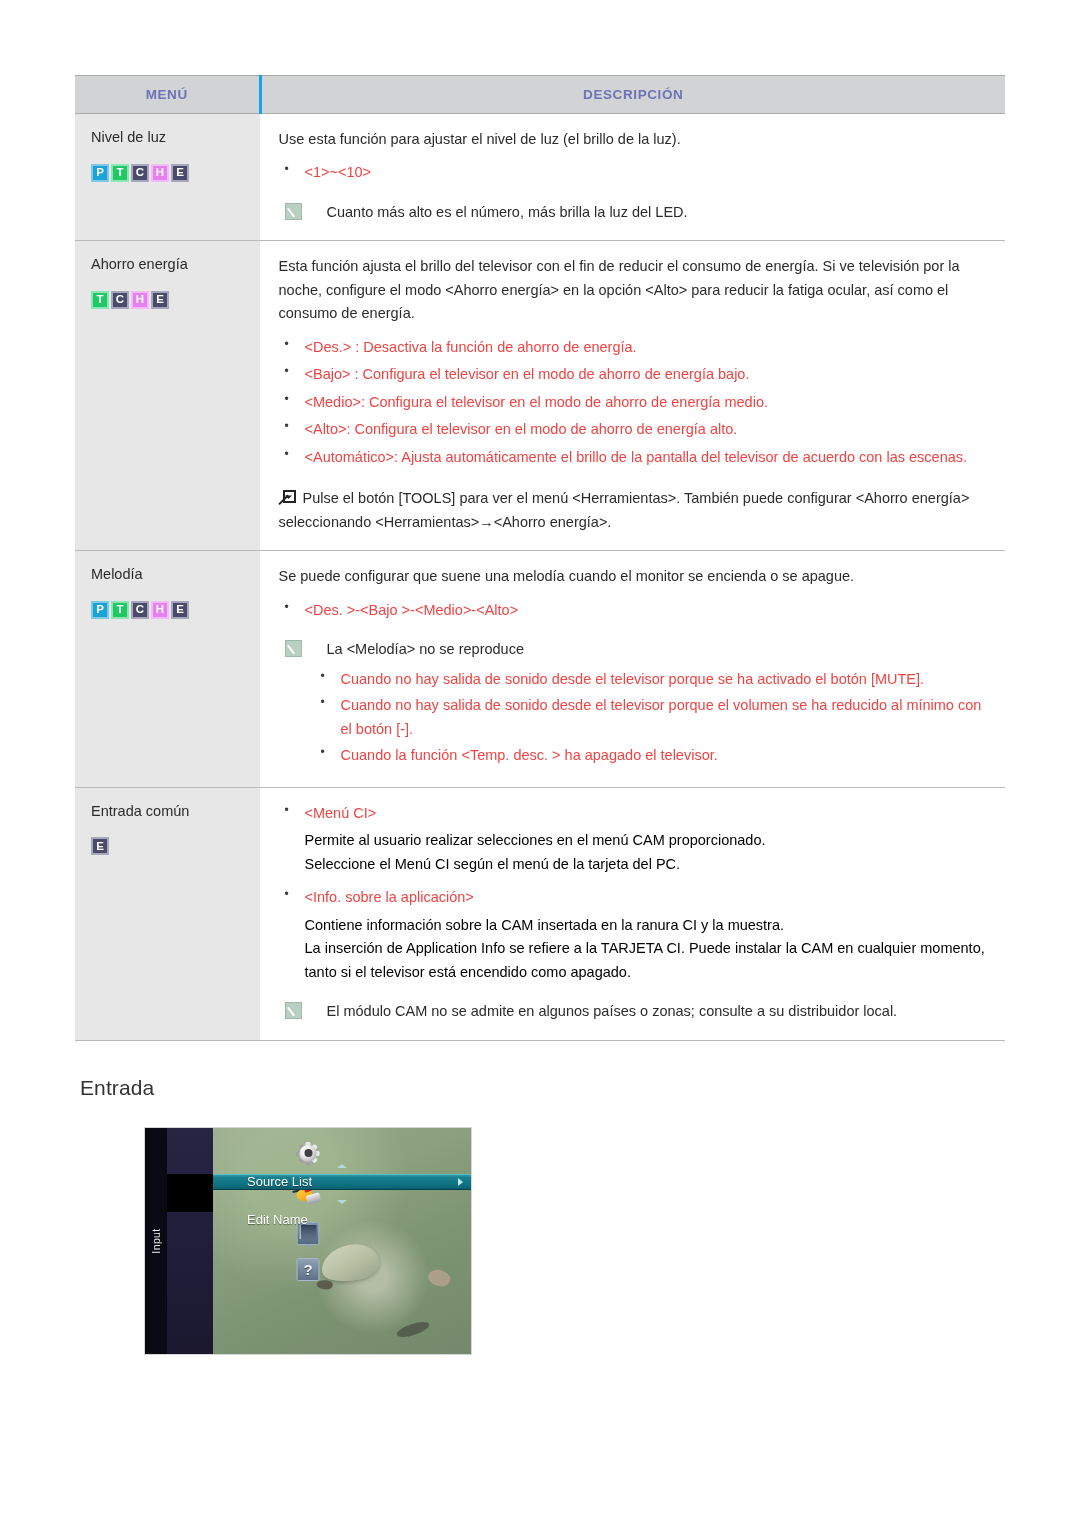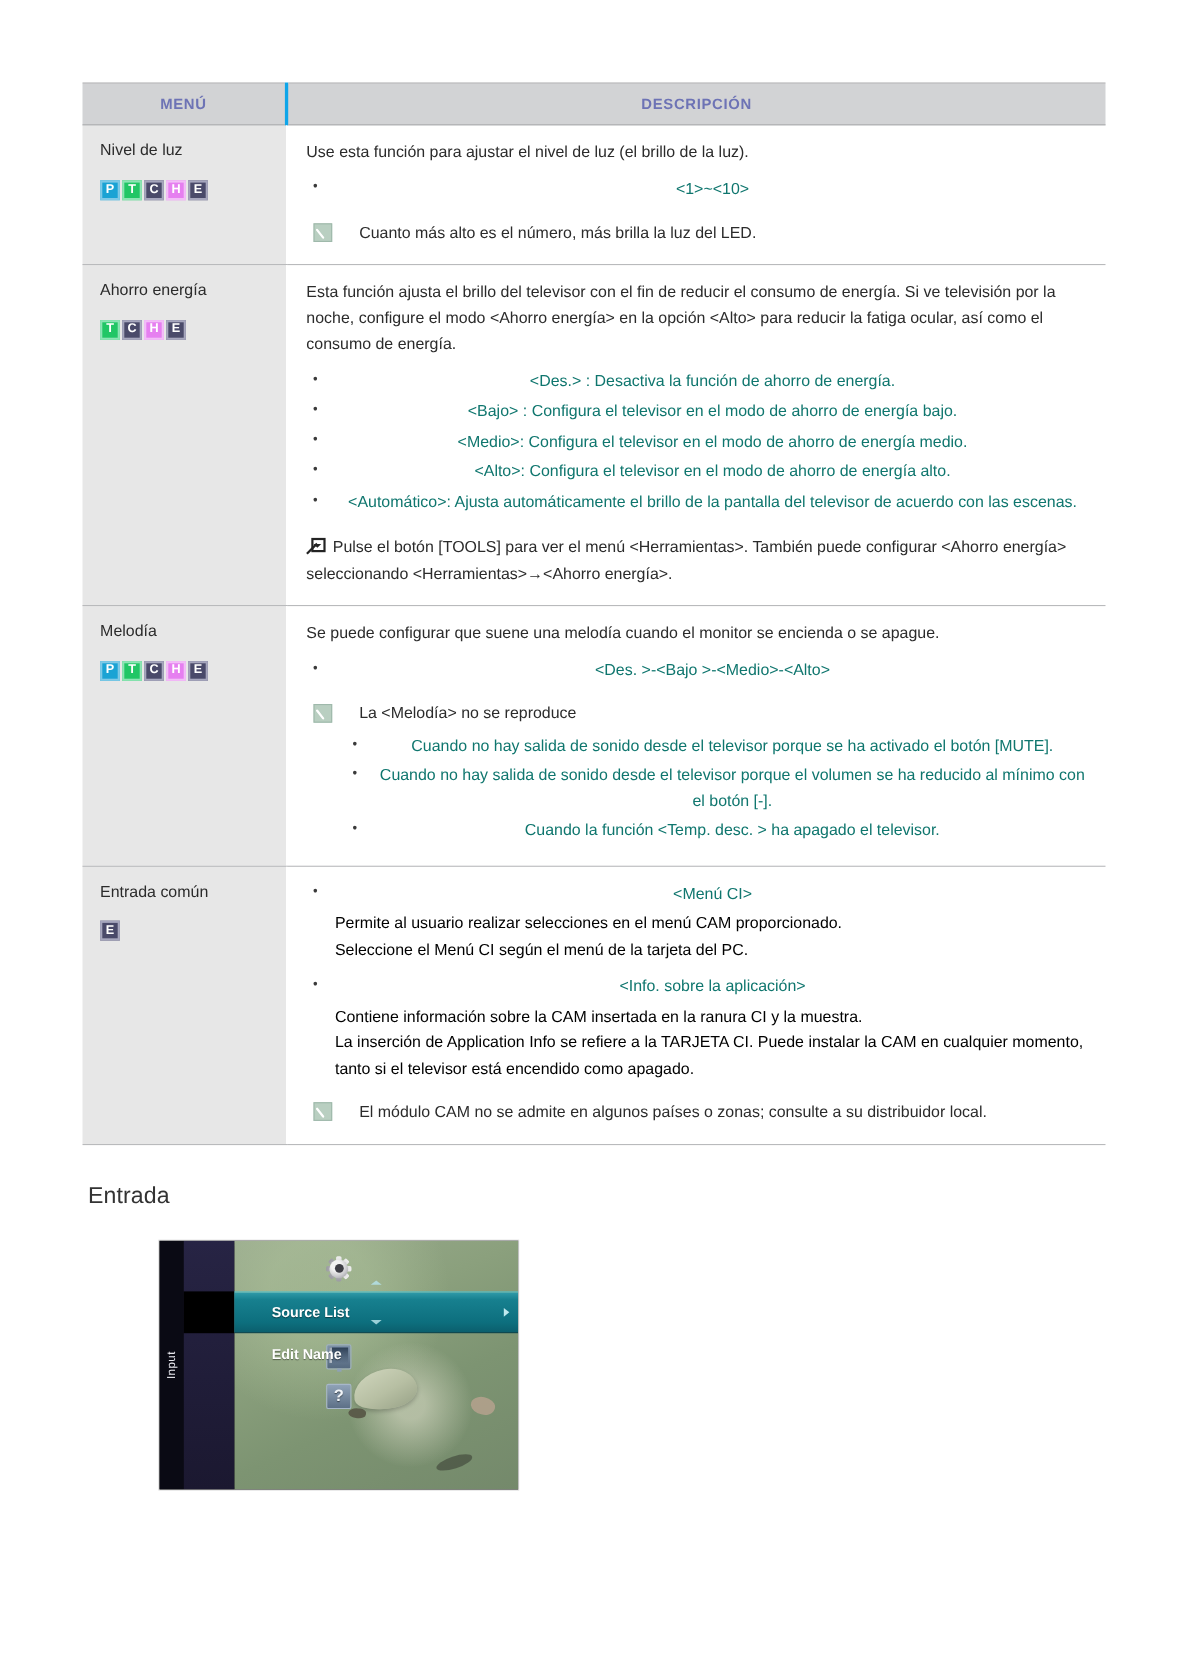--- a/index.html
+++ b/index.html
@@ -109,22 +109,21 @@
     list-style: none;
     margin: 10px 0 0 0;
     padding: 0;
   }
   ul.blist > li {
     position: relative;
     padding-left: 26px;
     font-size: 14.5px;
     line-height: 1.62;
     margin-bottom: 4px;
-    color: #0f766e;
-    text-align: center;
+    color: #ef4444;
   }
   ul.blist > li::before {
     content: "\2022";
     position: absolute;
     left: 6px;
     top: -1px;
     font-size: 12px;
     color: #3a3a3a;
   }
   ul.blist.sub {
@@ -416,29 +415,28 @@
     display:flex; align-items:center; justify-content:center;
     text-shadow: 0 1px 1px rgba(0,0,0,0.5); }
 
   .osd-list {
     position: absolute;
     left: 68px; right: 0; top: 0; bottom: 0;
   }
   .osd-item {
     position: absolute;
     left: 0; right: 0;
-    height: 38px;
+    height: 16px;
     display: flex;
     align-items: center;
     color: #ffffff;
     font-size: 13px;
     padding-left: 34px;
     box-sizing: border-box;
     text-shadow: 0 1px 1px rgba(0,0,0,0.45);
-    font-weight: bold;
   }
   .osd-item.selected {
     top: 46px;
     background: linear-gradient(180deg, #2f9aa8 0%, #17808f 18%, #0d6f7e 75%, #0b5f6d 100%);
     border-top: 1px solid #55c0c9;
     border-bottom: 1px solid #05414c;
   }
   .osd-item.plain { top: 84px; }
   .osd-arrow {
     position: absolute;

